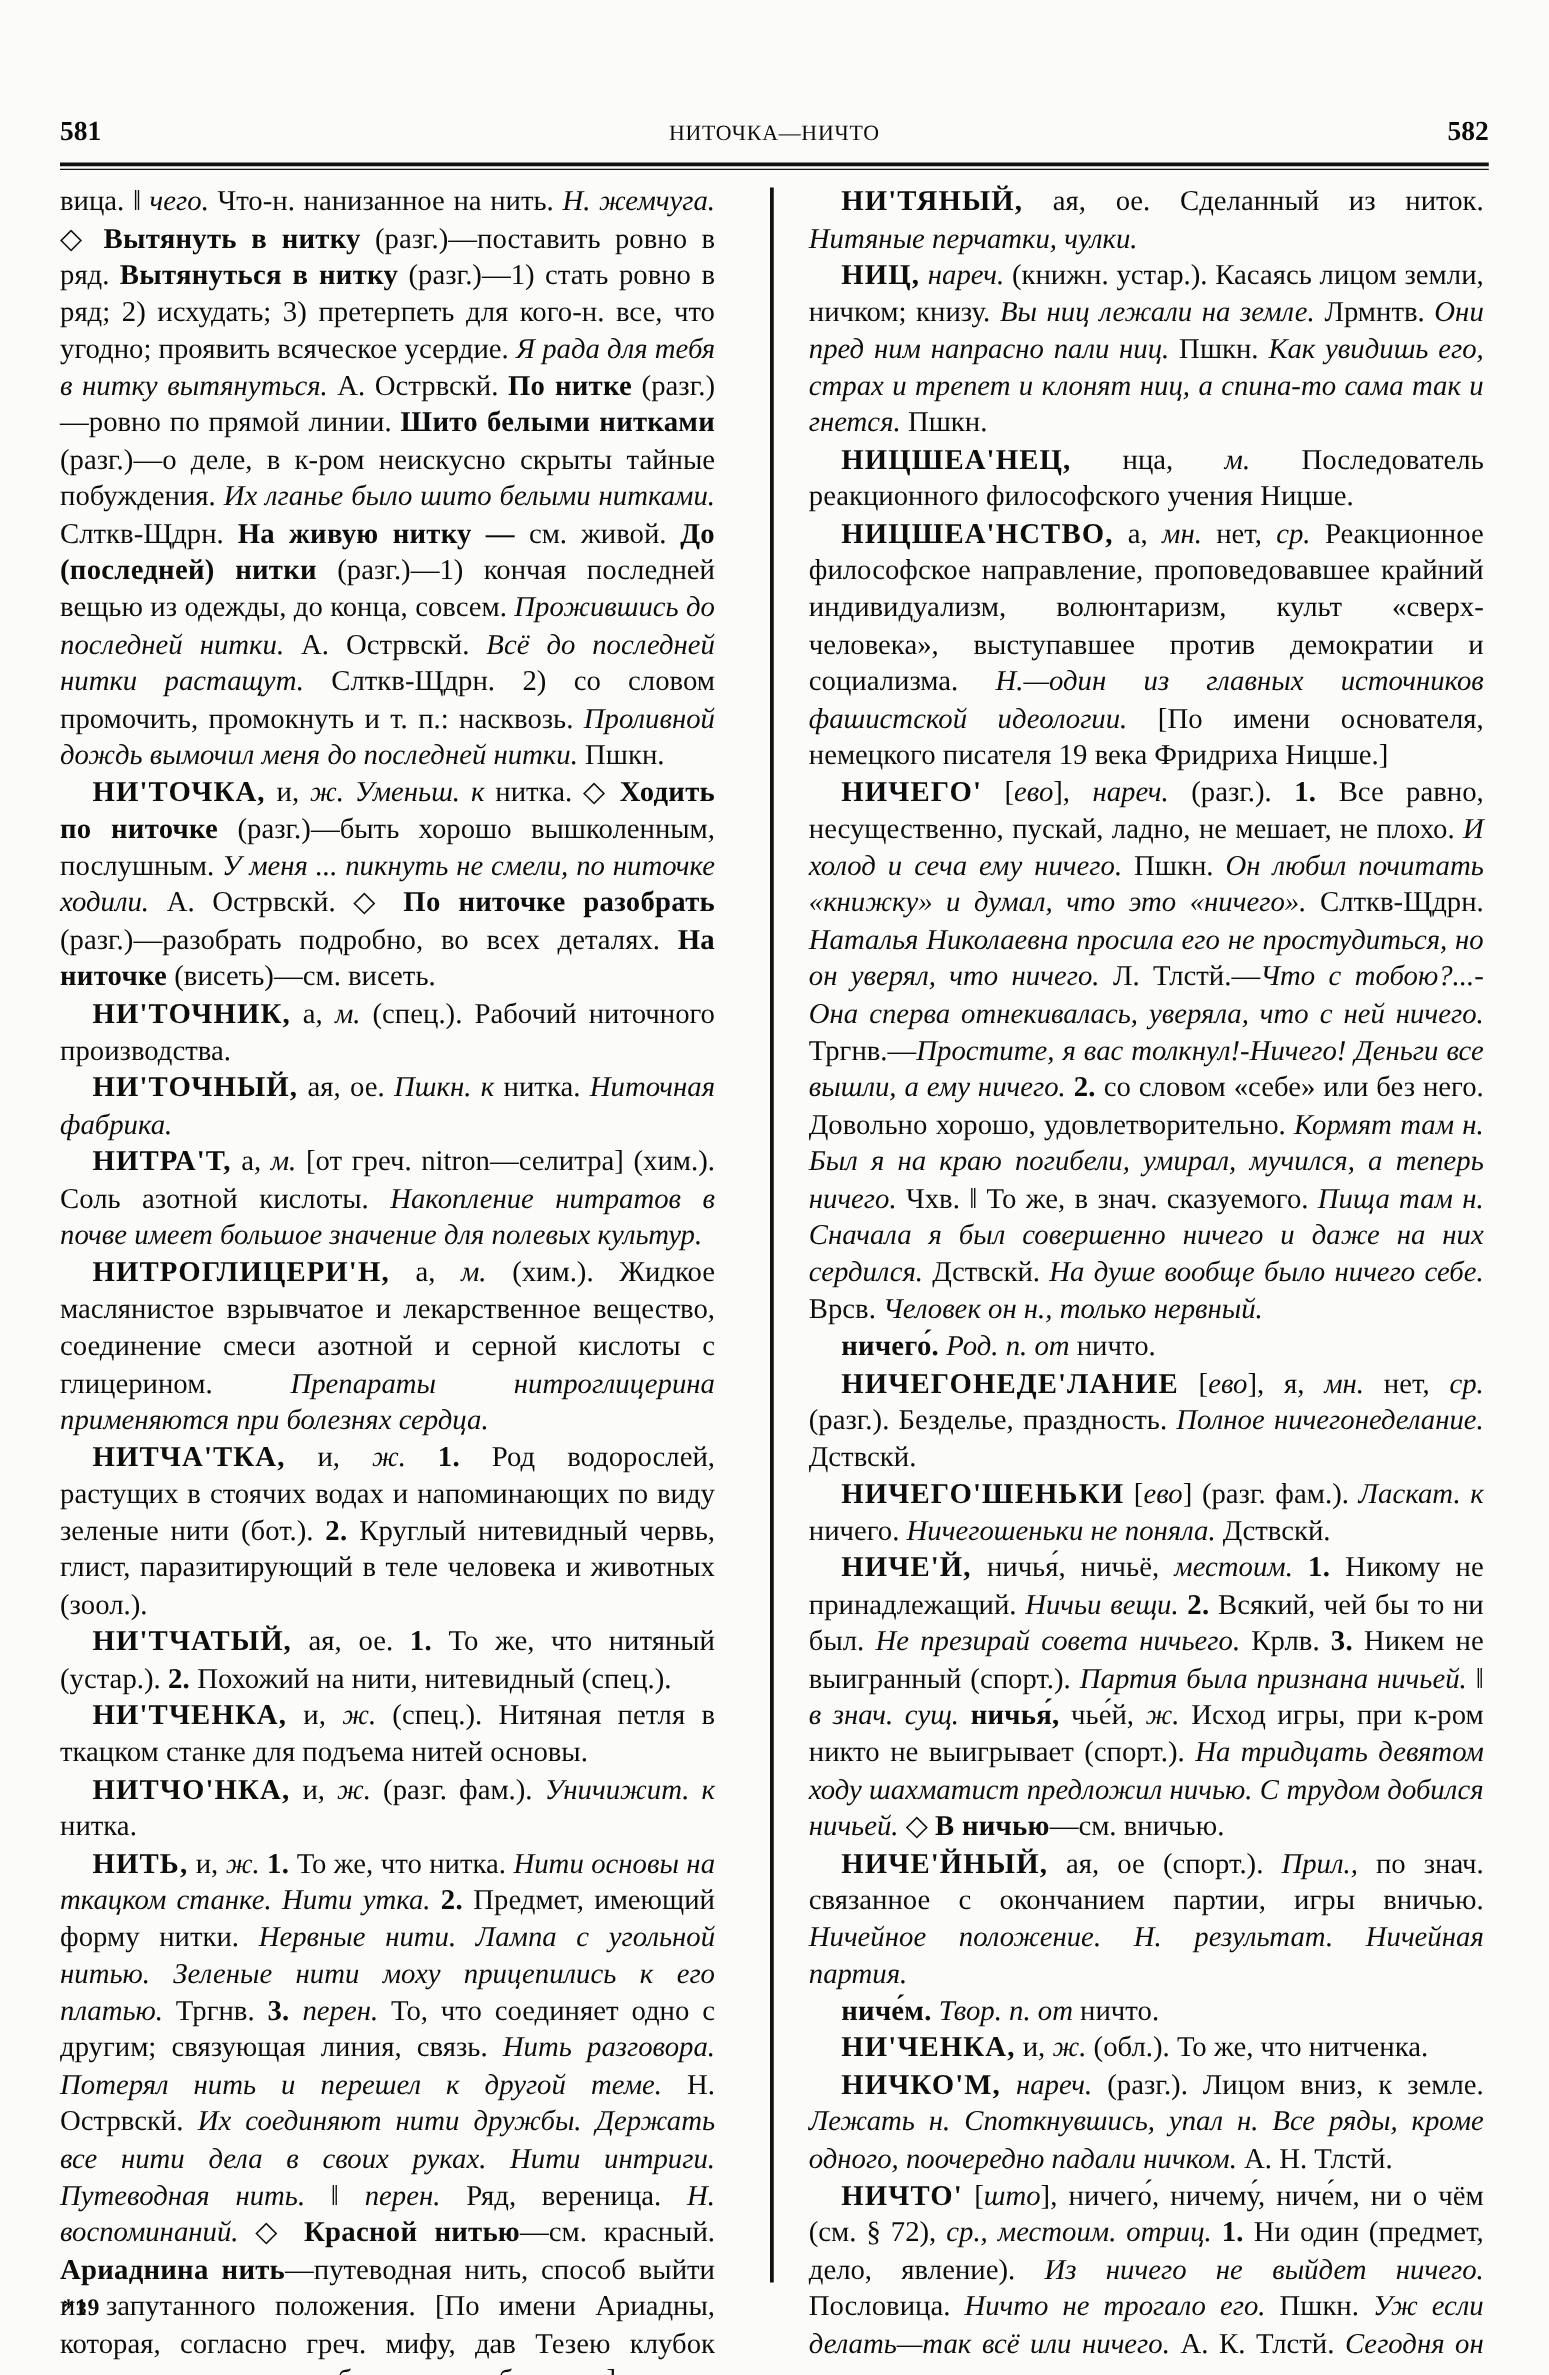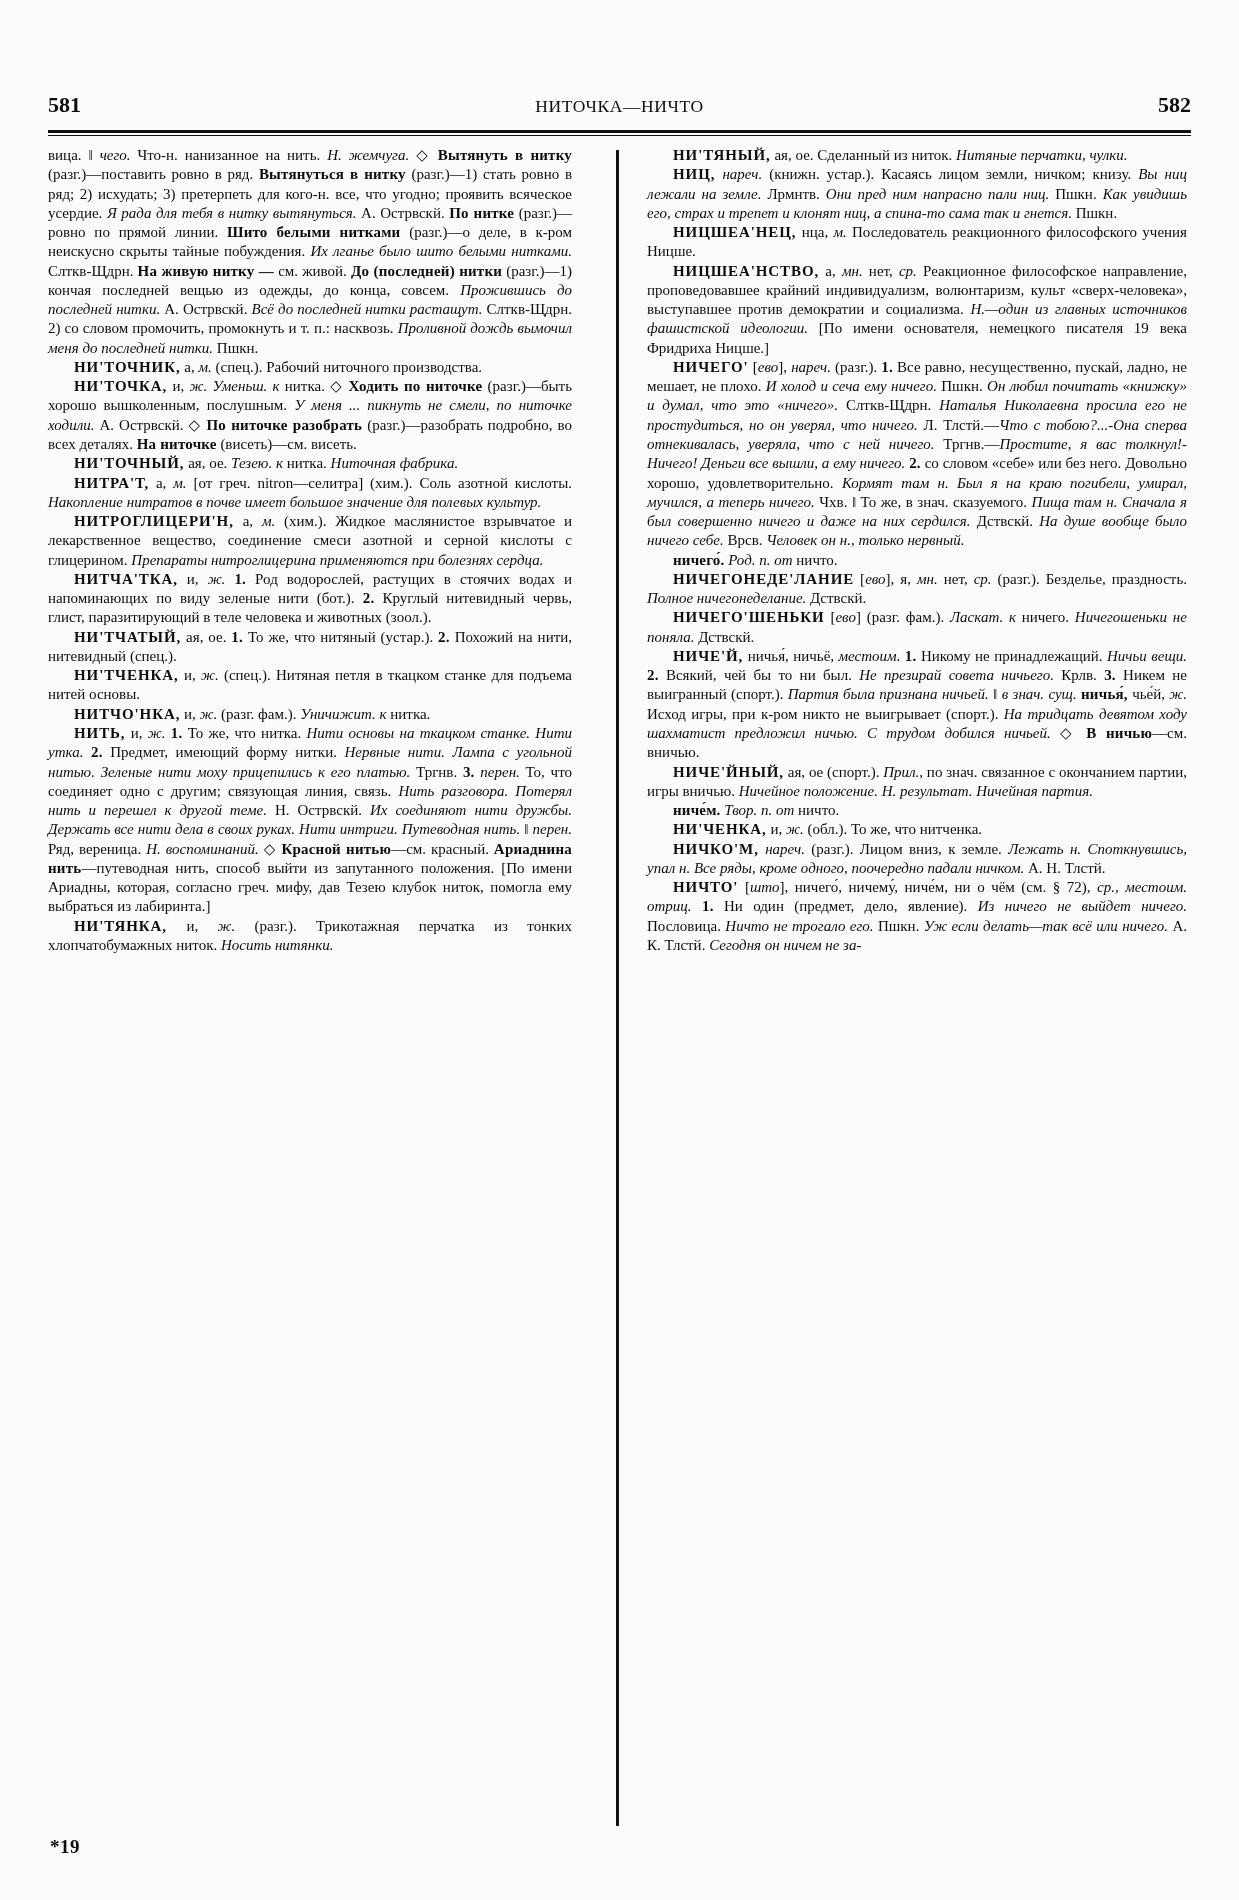--- a/index.html
+++ b/index.html
@@ -79,21 +79,21 @@
   .col-left { padding-right: 16px; }
   .col-divider {
     width: 3px;
     margin: 4px 28px 0 28px;
     background: #111;
     align-self: stretch;
   }
   .col-right { padding-left: 0px; }
 
   .entry {
-    font-size: 15px;
+    font-size: 23px;
     line-height: 1.285;
     text-align: justify;
     text-justify: inter-word;
     hyphens: manual;
     margin: 0;
     text-indent: 0;
     word-spacing: 0px;
   }
   .entry.ind { text-indent: 26px; }
 
@@ -126,23 +126,23 @@
   </div>
 
   <div class="rule-wrap">
     <div class="rule-thick"></div>
     <div class="rule-thin"></div>
   </div>
 
   <div class="columns">
     <div class="col col-left">
         <p class="entry">вица. ‖ <i>чего.</i> Что-н. нанизанное на нить. <i>Н. жемчуга.</i> ◇ <b>Вытянуть в нитку</b> (разг.)—поставить ровно в ряд. <b>Вытянуться в нитку</b> (разг.)—1) стать ровно в ряд; 2) исхудать; 3) претерпеть для кого-н. все, что угодно; проявить всяческое усердие. <i>Я рада для тебя в нитку вытянуться.</i> А. Острвскй. <b>По нитке</b> (разг.)—ровно по прямой линии. <b>Шито белыми нитками</b> (разг.)—о деле, в к-ром неискусно скрыты тайные побуждения. <i>Их лганье было шито белыми нитками.</i> Слткв-Щдрн. <b>На живую нитку — </b>см. живой. <b>До (последней) нитки</b> (разг.)—1) кончая последней вещью из одежды, до конца, совсем. <i>Прожившись до последней нитки.</i> А. Острвскй. <i>Всё до последней нитки растащут.</i> Слткв-Щдрн. 2) со словом промочить, промокнуть и т. п.: насквозь. <i>Проливной дождь вымочил меня до последней нитки.</i> Пшкн.</p>
+        <p class="entry ind"><span class="hw">НИ'ТОЧКА,</span> и, <i>ж. Уменьш. к</i> нитка. ◇ <b>Ходить по ниточке</b> (разг.)—быть хорошо вышколенным, послушным. <i>У меня ... пикнуть не смели, по ниточке ходили.</i> А. Острвскй. ◇ <b>По ниточке разобрать</b> (разг.)—разобрать подробно, во всех деталях. <b>На ниточке</b> (висеть)—см. висеть.</p>
         <p class="entry ind"><span class="hw">НИ'ТОЧНИК,</span> а, <i>м.</i> (спец.). Рабочий ниточного производства.</p>
-        <p class="entry ind"><span class="hw">НИ'ТОЧКА,</span> и, <i>ж. Уменьш. к</i> нитка. ◇ <b>Ходить по ниточке</b> (разг.)—быть хорошо вышколенным, послушным. <i>У меня ... пикнуть не смели, по ниточке ходили.</i> А. Острвскй. ◇ <b>По ниточке разобрать</b> (разг.)—разобрать подробно, во всех деталях. <b>На ниточке</b> (висеть)—см. висеть.</p>
-        <p class="entry ind"><span class="hw">НИ'ТОЧНЫЙ,</span> ая, ое. <i>Тезею. к</i> нитка. <i>Ниточная фабрика.</i></p>
+        <p class="entry ind"><span class="hw">НИ'ТОЧНЫЙ,</span> ая, ое. <i>Пшкн. к</i> нитка. <i>Ниточная фабрика.</i></p>
         <p class="entry ind"><span class="hw">НИТРА'Т,</span> а, <i>м.</i> [от греч. nitron—селитра] (хим.). Соль азотной кислоты. <i>Накопление нитратов в почве имеет большое значение для полевых культур.</i></p>
         <p class="entry ind"><span class="hw">НИТРОГЛИЦЕРИ'Н,</span> а, <i>м.</i> (хим.). Жидкое маслянистое взрывчатое и лекарственное вещество, соединение смеси азотной и серной кислоты с глицерином. <i>Препараты нитроглицерина применяются при болезнях сердца.</i></p>
         <p class="entry ind"><span class="hw">НИТЧА'ТКА,</span> и, <i>ж.</i> <b>1.</b> Род водорослей, растущих в стоячих водах и напоминающих по виду зеленые нити (бот.). <b>2.</b> Круглый нитевидный червь, глист, паразитирующий в теле человека и животных (зоол.).</p>
         <p class="entry ind"><span class="hw">НИ'ТЧАТЫЙ,</span> ая, ое. <b>1.</b> То же, что нитяный (устар.). <b>2.</b> Похожий на нити, нитевидный (спец.).</p>
         <p class="entry ind"><span class="hw">НИ'ТЧЕНКА,</span> и, <i>ж.</i> (спец.). Нитяная петля в ткацком станке для подъема нитей основы.</p>
         <p class="entry ind"><span class="hw">НИТЧО'НКА,</span> и, <i>ж.</i> (разг. фам.). <i>Уничижит. к</i> нитка.</p>
         <p class="entry ind"><span class="hw">НИТЬ,</span> и, <i>ж.</i> <b>1.</b> То же, что нитка. <i>Нити основы на ткацком станке. Нити утка.</i> <b>2.</b> Предмет, имеющий форму нитки. <i>Нервные нити. Лампа с угольной нитью. Зеленые нити моху прицепились к его платью.</i> Тргнв. <b>3.</b> <i>перен.</i> То, что соединяет одно с другим; связующая линия, связь. <i>Нить разговора. Потерял нить и перешел к другой теме.</i> Н. Острвскй. <i>Их соединяют нити дружбы. Держать все нити дела в своих руках. Нити интриги. Путеводная нить.</i> ‖ <i>перен.</i> Ряд, вереница. <i>Н. воспоминаний.</i> ◇ <b>Красной нитью</b>—см. красный. <b>Ариаднина нить</b>—путеводная нить, способ выйти из запутанного положения. [По имени Ариадны, которая, согласно греч. мифу, дав Тезею клубок ниток, помогла ему выбраться из лабиринта.]</p>
         <p class="entry ind"><span class="hw">НИ'ТЯНКА,</span> и, <i>ж.</i> (разг.). Трикотажная перчатка из тонких хлопчатобумажных ниток. <i>Носить нитянки.</i></p>
       </div>
     <div class="col-divider"></div>

